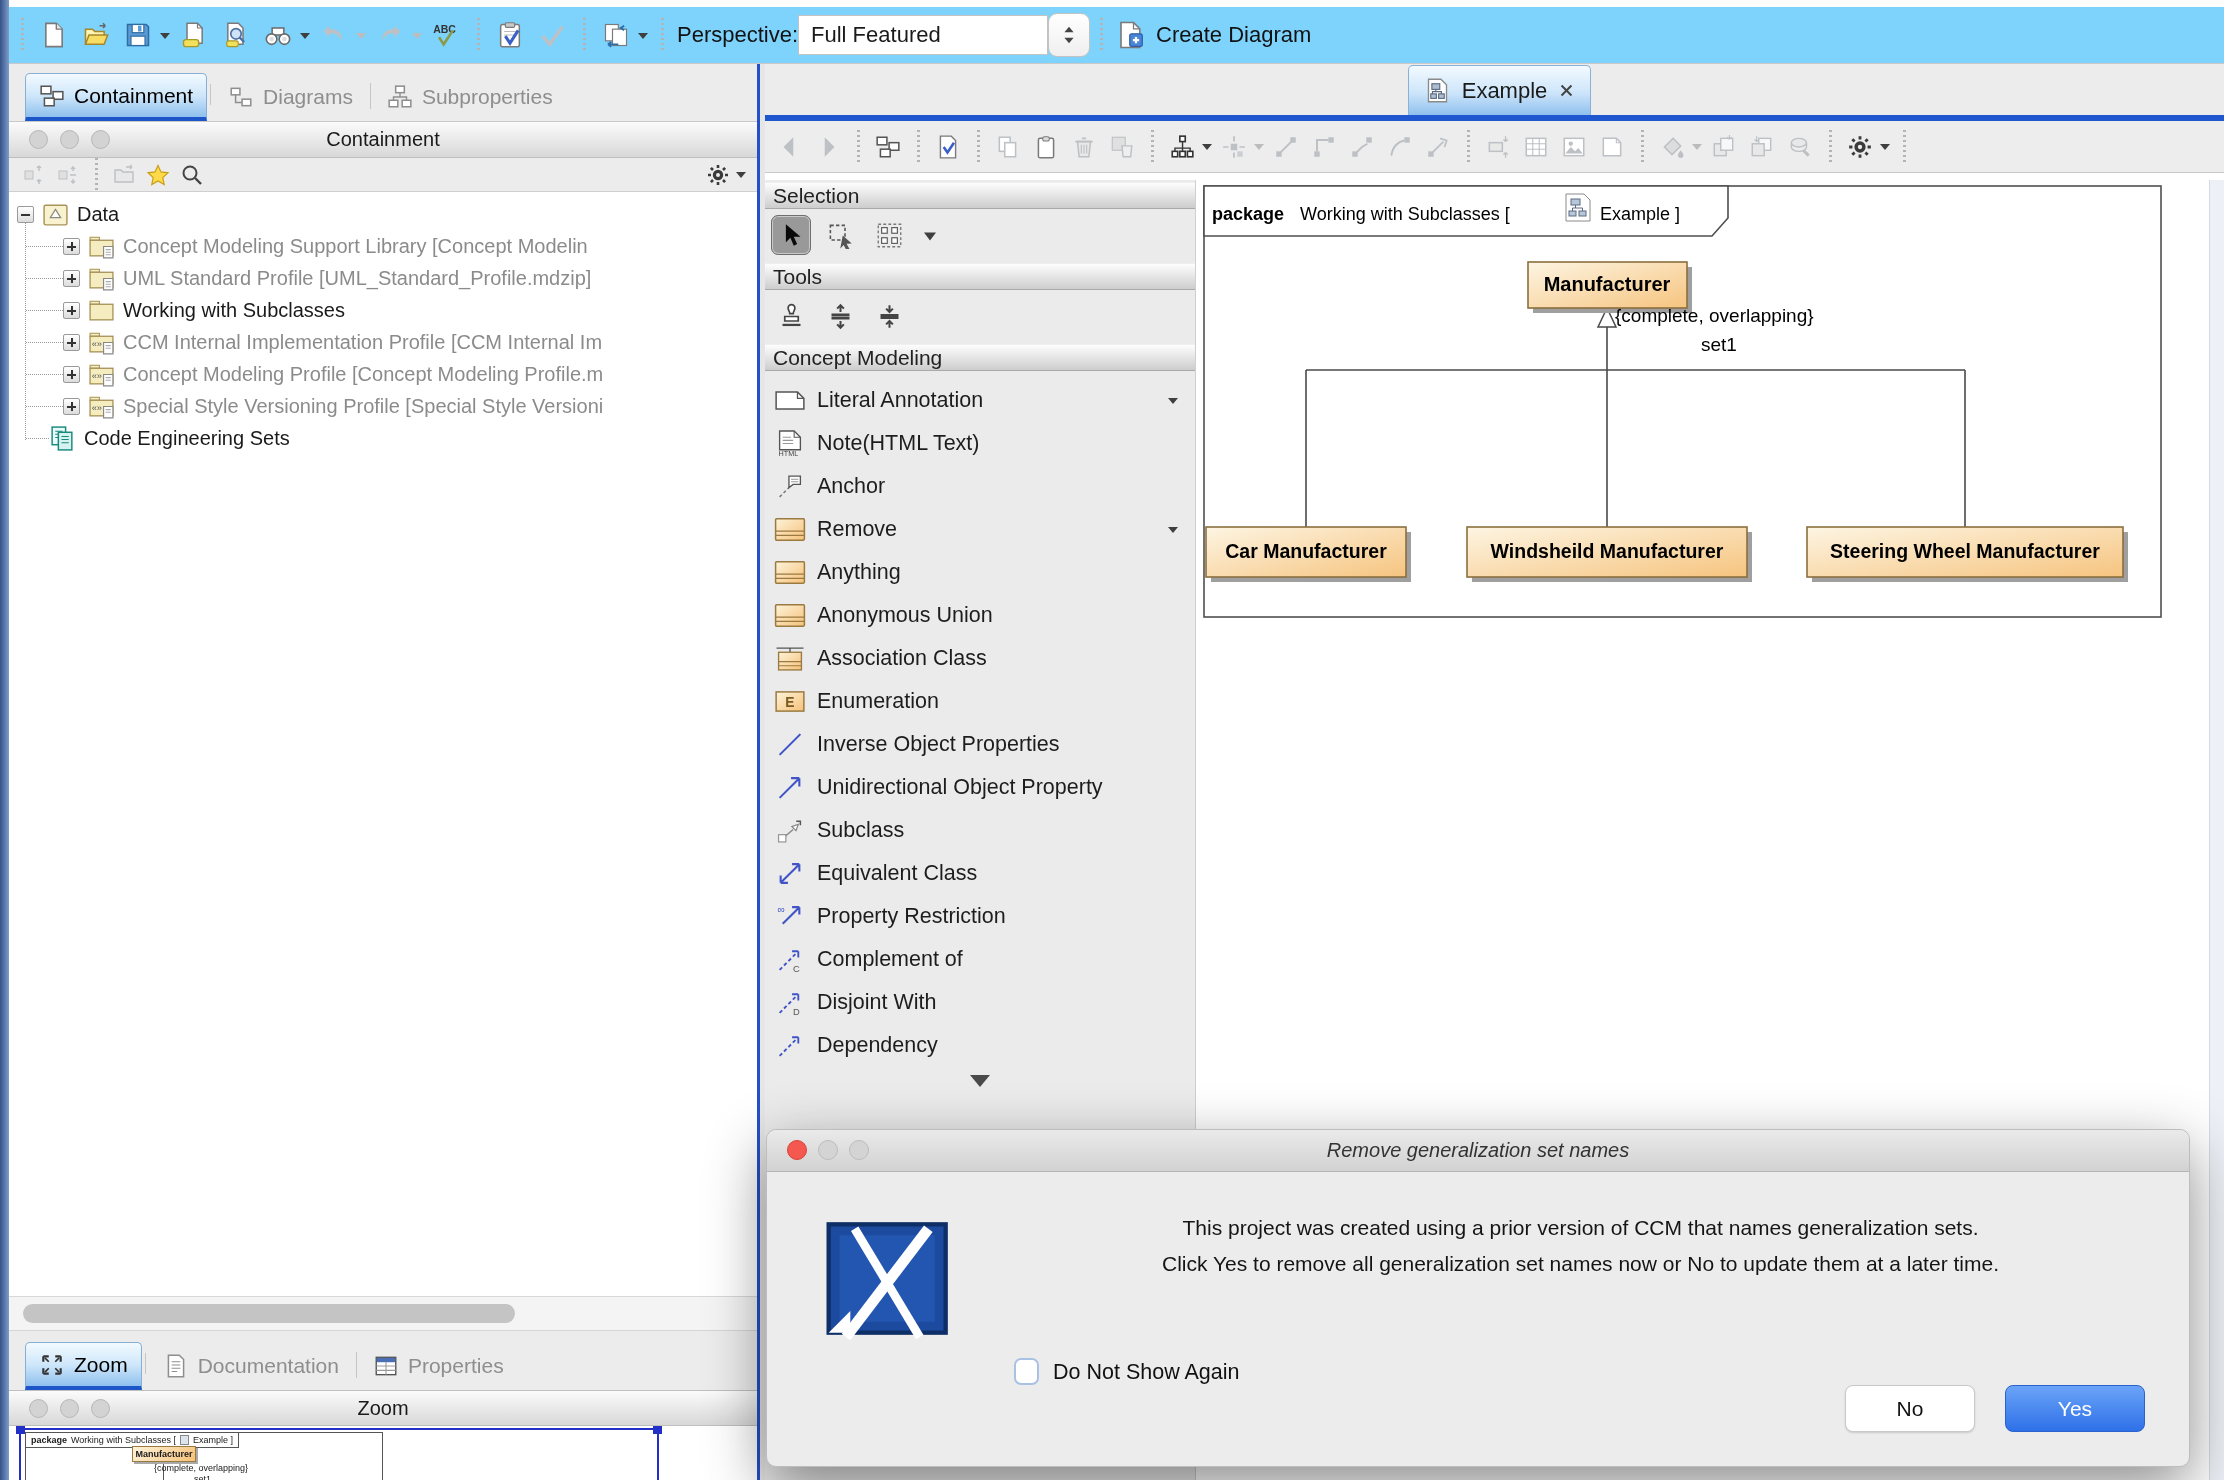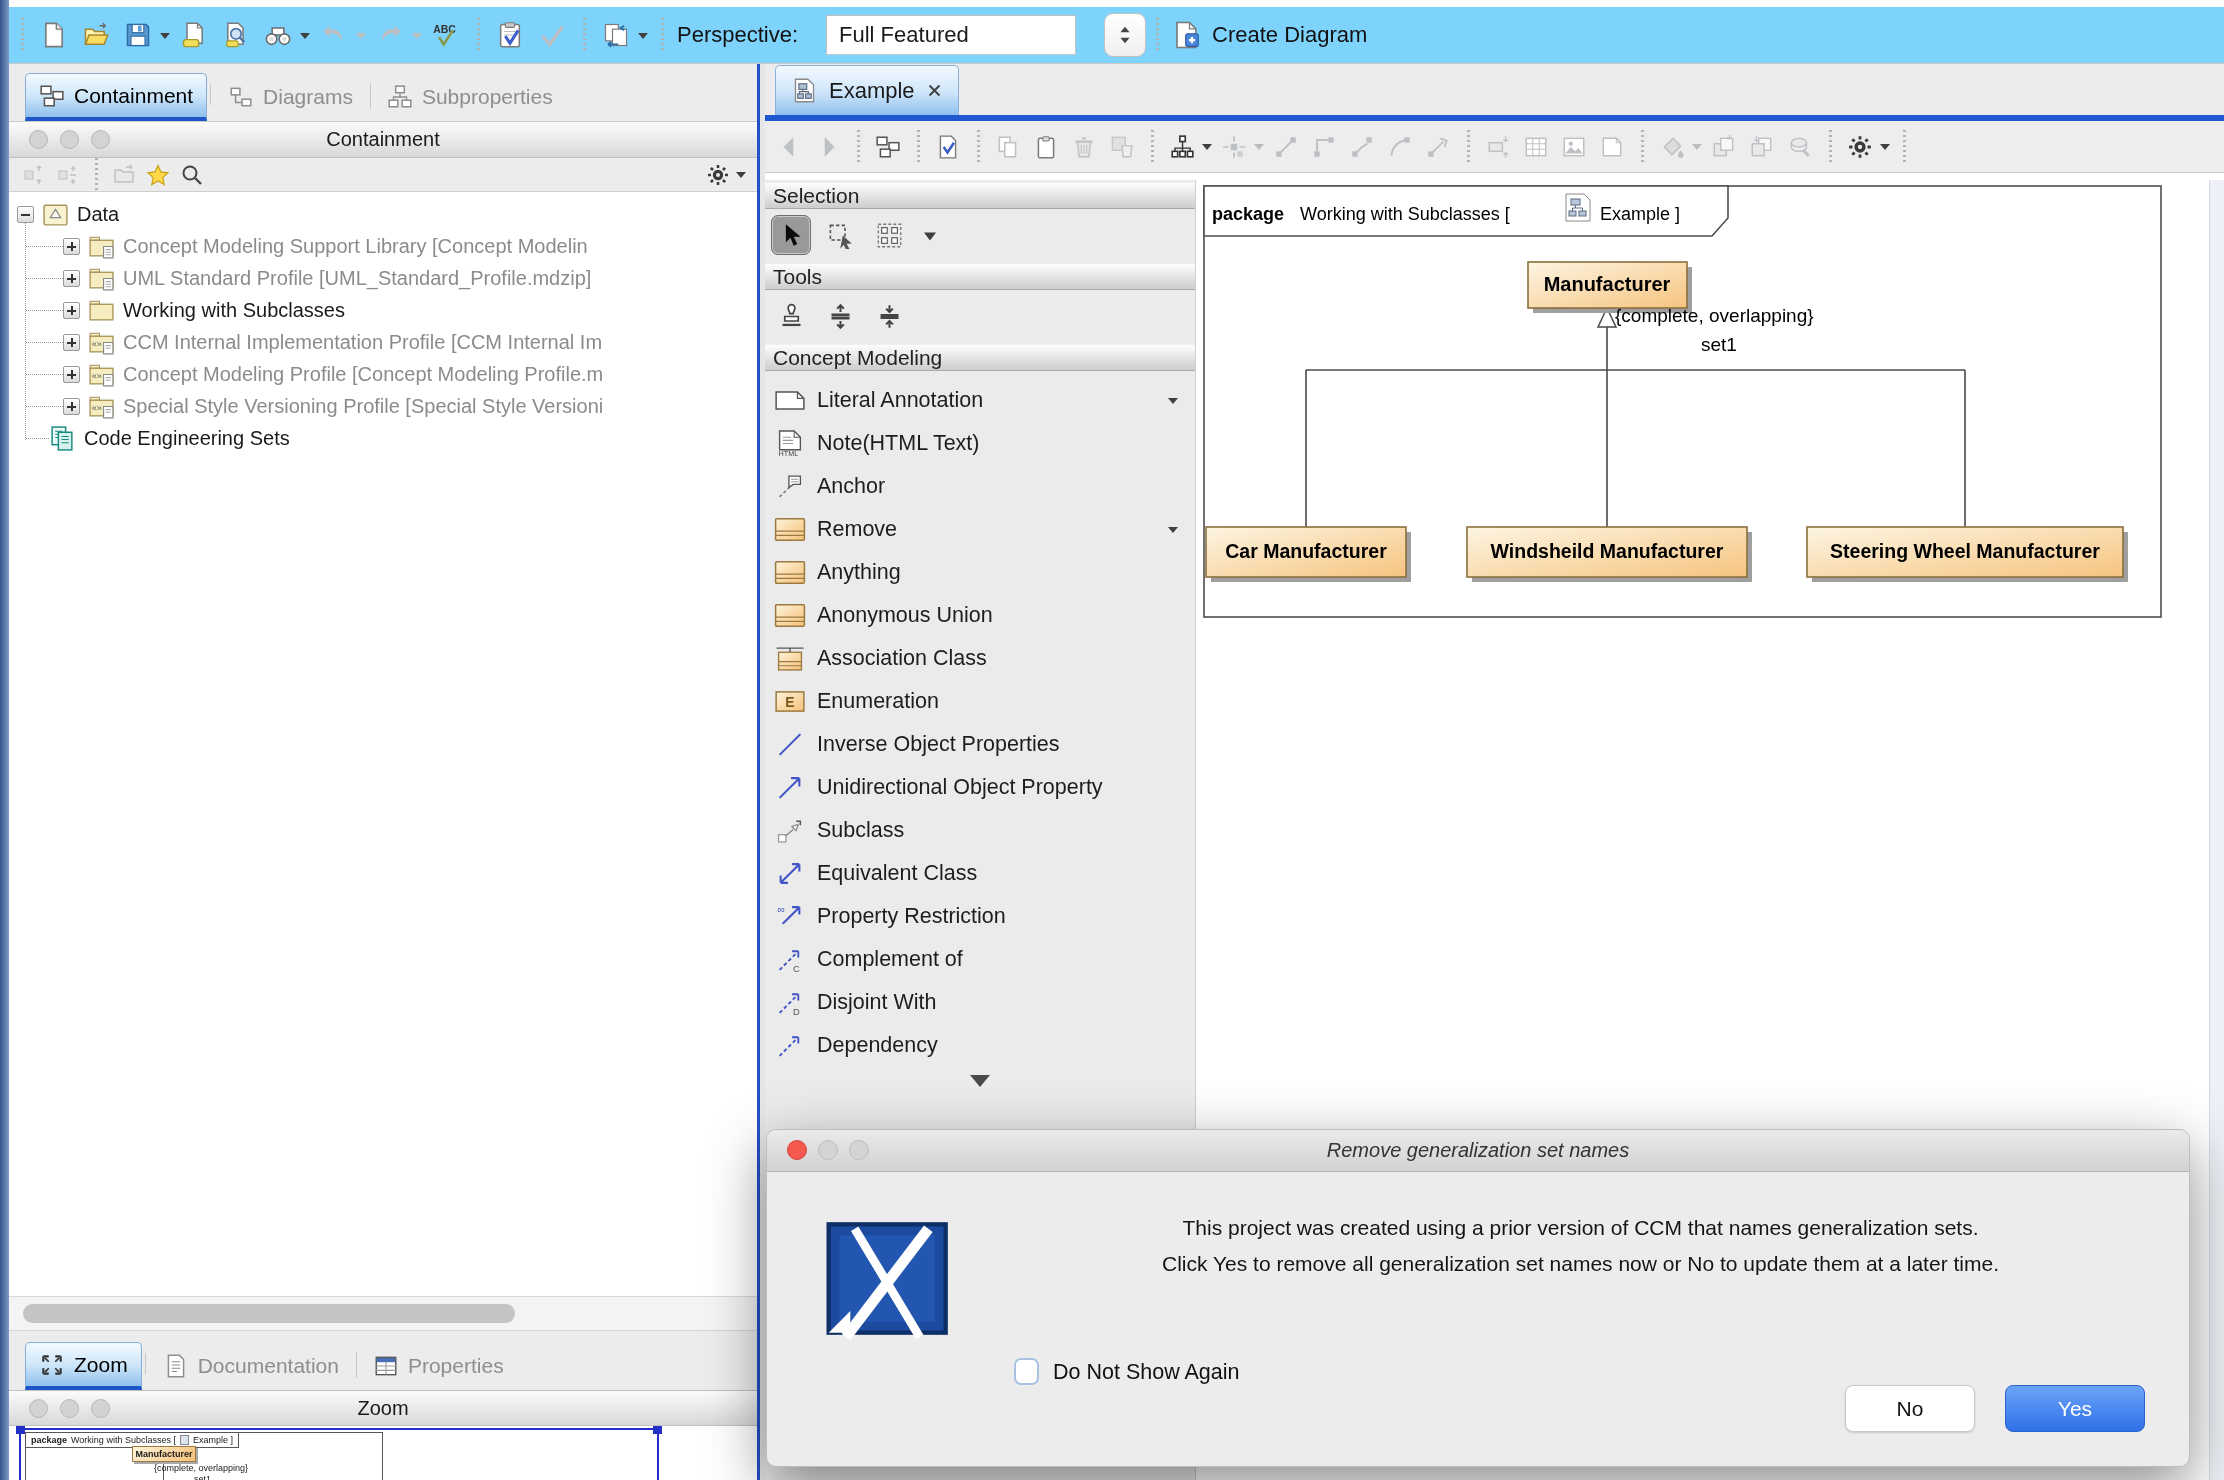--- a/index.html
+++ b/index.html
@@ -25,21 +25,21 @@
   .spacer{flex:1;}
   .tb-item{display:flex;align-items:center;color:#4c4c4c;}
   .tb-item.disabled{color:#bdc0c4;}
   .tb-btn{width:42px;height:42px;display:flex;align-items:center;justify-content:center;border-radius:5px;}
   .tb-btn .ic{width:28px;height:28px;}
   .ic{display:inline-block;}
   .ic svg{display:block;width:100%;height:100%;}
   .caret{width:0;height:0;border:5px solid transparent;border-top:6px solid #bcbcbc;margin:6px 3px 0 1px;}
   .caret.dark{border-top-color:#3f3f3f;}
   .caret.gray{border-top-color:#bcbcbc;}
-  .perspective{display:flex;align-items:center;gap:28px;margin-left:4px;}
+  .perspective{display:flex;align-items:center;gap:0;margin-left:4px;}
   .persp-label{font-size:22px;color:#111;}
   .persp-box{width:250px;height:40px;background:#fff;border:1px solid #c3c3c3;display:flex;
              align-items:center;padding-left:12px;font-size:22px;}
   .stepper{width:42px;height:44px;border:1px solid #c3c3c3;border-radius:9px;background:linear-gradient(#fff,#efefef);
            display:flex;align-items:center;justify-content:center;}
   .stepper .ic{width:22px;height:26px;}
   .create-diagram{display:flex;align-items:center;gap:10px;font-size:22px;color:#111;margin-left:4px;}
   .create-diagram .ic{width:30px;height:30px;}
 
   
@@ -98,21 +98,21 @@
   .mini-constraint{position:absolute;left:128px;top:30px;font-size:9px;}
   .mini-set{position:absolute;left:168px;top:41px;font-size:9px;}
   .mini-line{position:absolute;left:137px;top:30px;height:24px;border-left:1px solid #555;}
 
   .splitter{position:absolute;left:757px;top:64px;width:8px;height:1416px;background:#e6e6e6;
             border-left:3px solid #2450c8;}
 
   
   .right-area{position:absolute;left:765px;top:64px;width:1459px;height:1416px;background:#fff;}
   .doc-tabs{height:57px;background:#ececec;border-bottom:6px solid #1f57d0;display:flex;
-            align-items:flex-end;padding-left:10px;}
+            align-items:flex-end;padding-left:10px;justify-content:center;}
   .doc-tab{height:50px;display:flex;align-items:center;gap:11px;padding:0 15px;font-size:22px;
            background:linear-gradient(#f3faff 0%,#cde5fa 55%,#8fc0ee 100%);
            border:1px solid #8ab0d8;border-bottom:none;border-radius:5px 5px 0 0;}
   .doc-tab .ic{width:27px;height:27px;}
   .doc-tab .close{width:17px;height:17px;}
   .dg-toolbar{height:52px;background:#ededed;border-bottom:1px solid #c9c9c9;display:flex;
               align-items:center;padding-left:6px;}
   .dg-toolbar .tb-btn{width:38px;height:40px;}
   .dg-toolbar .tb-btn .ic{width:26px;height:26px;}
 

